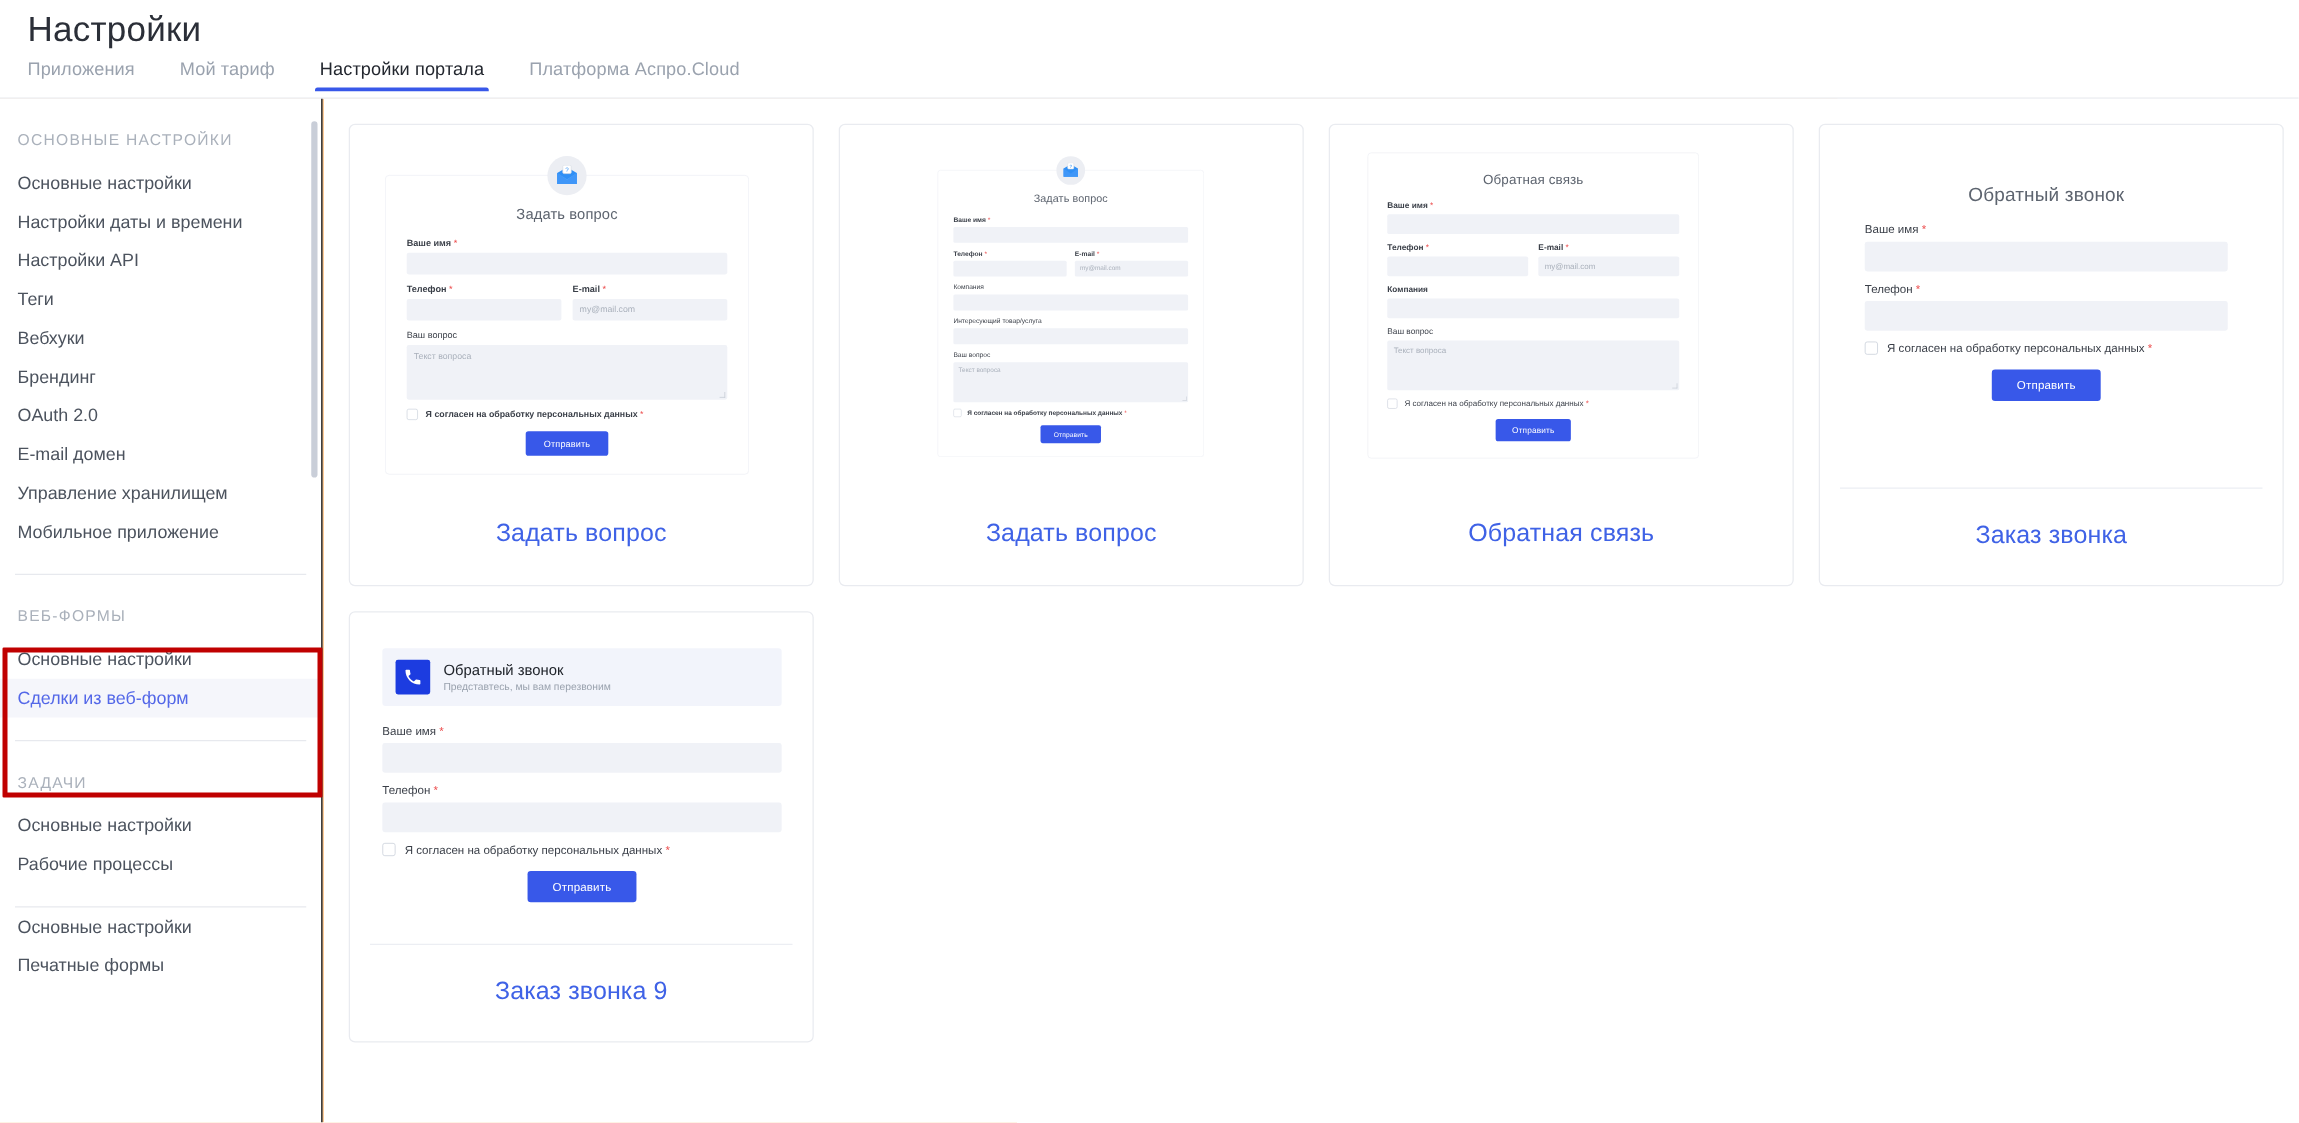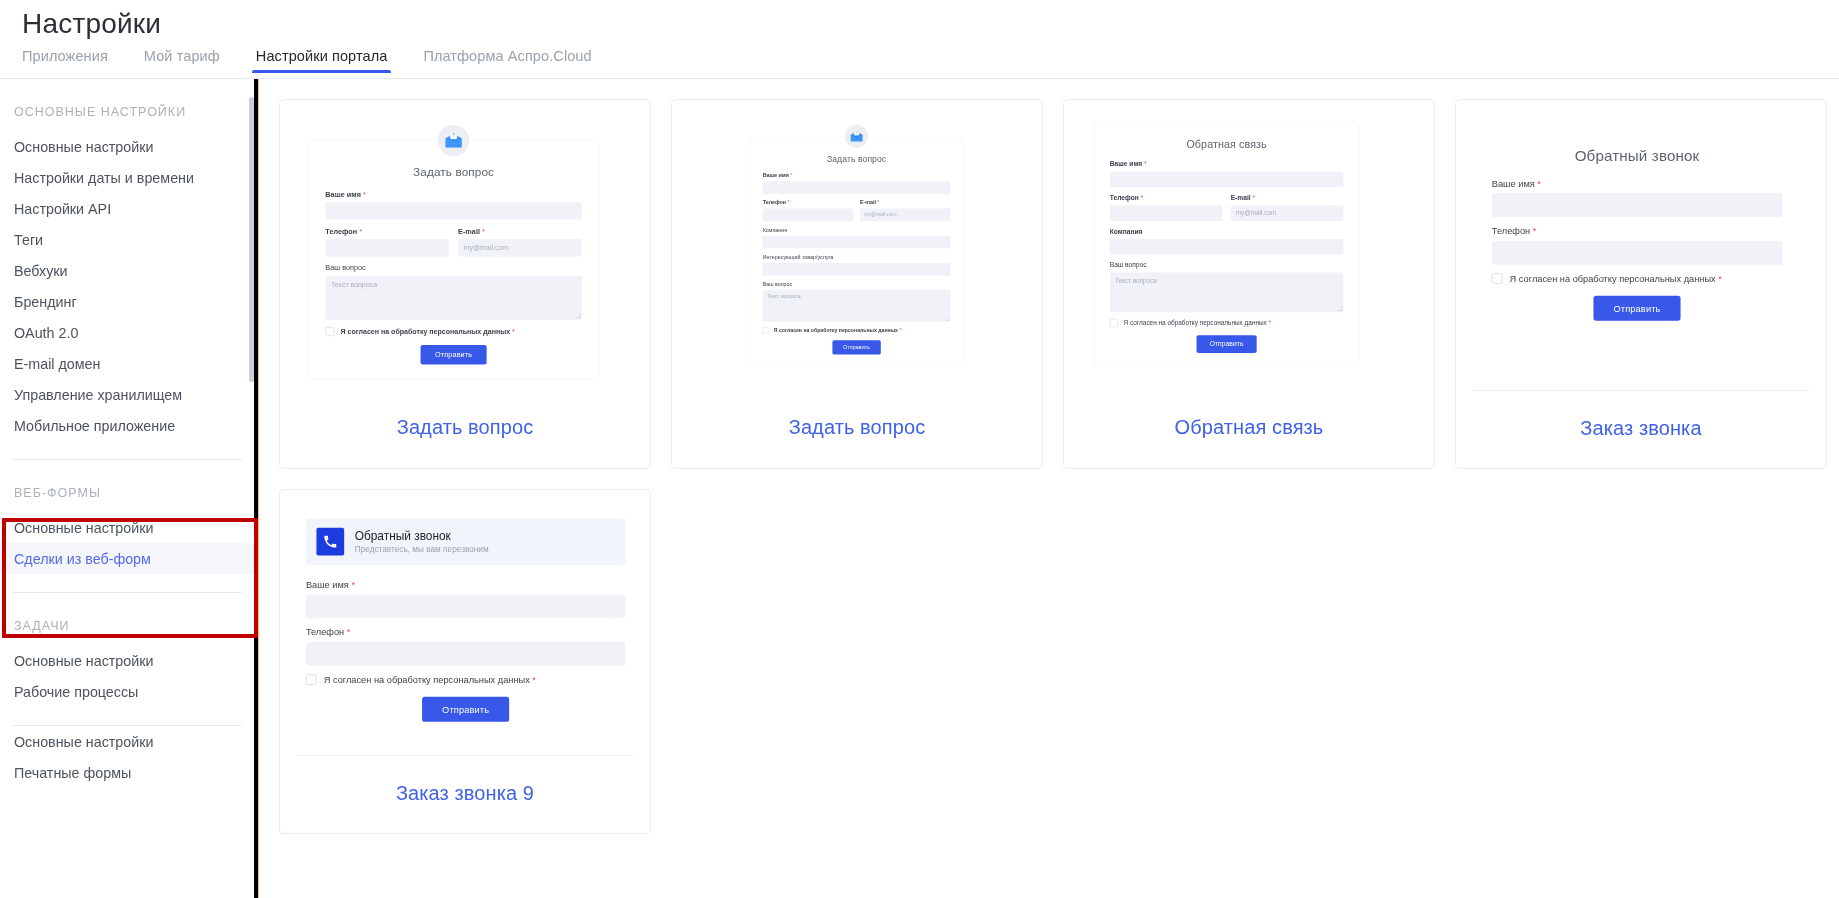--- a/index.html
+++ b/index.html
@@ -26,21 +26,21 @@
   .tab.active { color: #23272f; }
   .tab.active::after {
     content: ""; position: absolute; left: -4px; right: -4px; bottom: 0;
     height: 3px; background: #3858e9; border-radius: 2px 2px 0 0;
   }
   .header-rule { position: absolute; left: 0; top: 78px; width: 1839px; height: 1px; background: #e7e9ee; }
 
   
   .sidebar {
     position: absolute; left: 0; top: 79px; width: 258px; height: 819px;
-    background: #fff; border-right: 4px solid #000000; overflow: hidden;
+    background: #fff; border-right: 1px solid #000000; overflow: hidden;
   }
   .sb-group { padding: 0; }
   .sb-head {
     font-size: 12.5px; color: #aab1bb; letter-spacing: 1.0px;
     padding: 26px 0 12px 14px; text-transform: uppercase;
   }
   .sb-item {
     font-size: 14.3px; color: #4c535e; padding: 7.5px 0 7.5px 14px;
     cursor: pointer; white-space: nowrap;
   }

